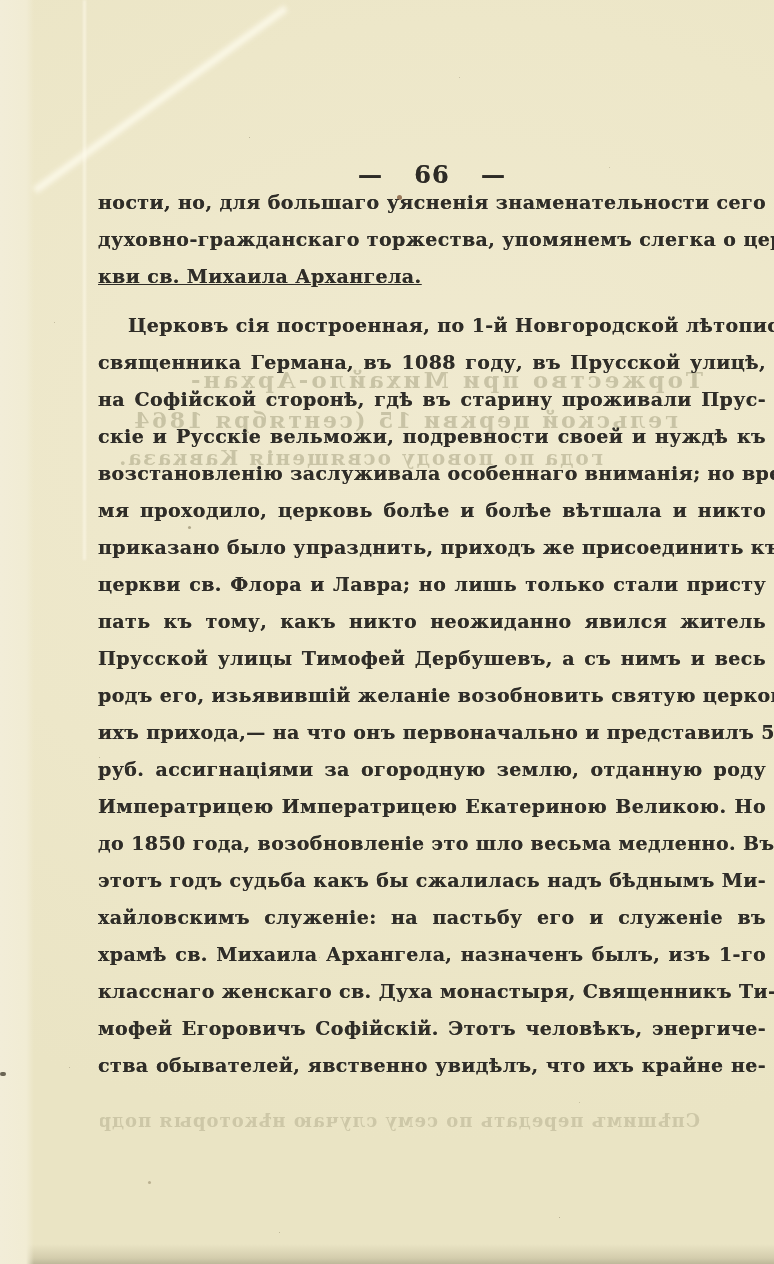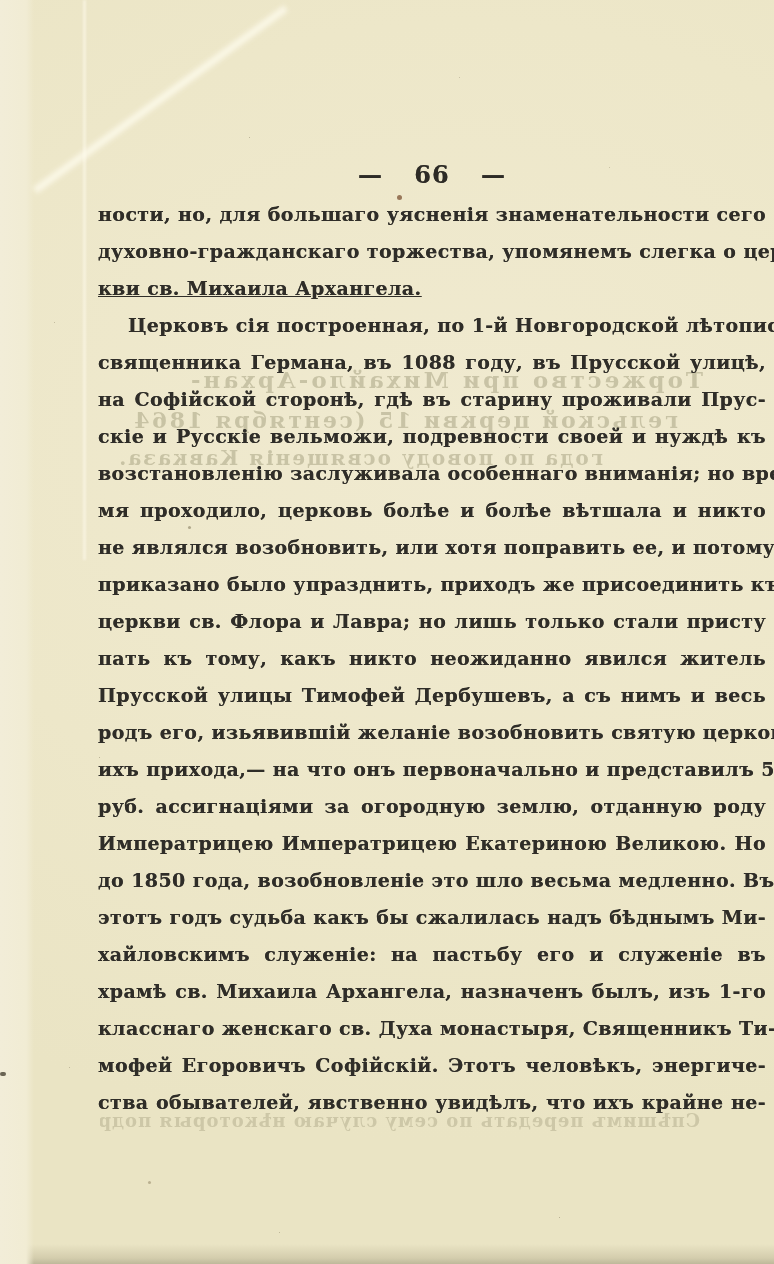--- a/index.html
+++ b/index.html
@@ -60,21 +60,21 @@
     text-shadow:0 0 0.5px rgba(45,43,38,0.7);
     margin-top:24px;
   }
   
   .textblock{
     position:absolute;left:98px;width:668px;
     color:#2f2d28;font-size:19px;font-weight:bold;
     letter-spacing:0.4px;
     text-shadow:0 0 0.5px rgba(47,45,40,0.75);
   }
-  .para1{top:196px;}
+  .para1{top:184px;}
   .para2{top:307px;}
   .line{
     height:37px;line-height:37px;
     text-align:justify;text-align-last:justify;
     white-space:nowrap;overflow:visible;
   }
   .line.para-end{text-align-last:left;text-decoration:underline;}
   .line.indent{text-indent:30px;}
   
   .bleed{
@@ -112,21 +112,20 @@
     <div class="line para-end">кви св. Михаила Архангела.</div>
   </div>
 
   <div class="textblock para2">
     <div class="line indent">Церковъ сія построенная, по 1-й Новгородской лѣтописи</div>
     <div class="line">священника Германа, въ 1088 году, въ Прусской улицѣ,</div>
     <div class="line">на Софійской сторонѣ, гдѣ въ старину проживали Прус-</div>
     <div class="line">скіе и Русскіе вельможи, подревности своей и нуждѣ къ</div>
     <div class="line">возстановленію заслуживала особеннаго вниманія; но вре-</div>
     <div class="line">мя проходило, церковь болѣе и болѣе вѣтшала и никто</div>
-    <div class="line">не являлся возобновить, или хотя поправить ее, и потому</div>
     <div class="line">приказано было упразднить, приходъ же присоединить къ</div>
     <div class="line">церкви св. Флора и Лавра; но лишь только стали присту</div>
     <div class="line">пать къ тому, какъ никто неожиданно явился житель</div>
     <div class="line">Прусской улицы Тимофей Дербушевъ, а съ нимъ и весь</div>
     <div class="line">родъ его, изьявившій желаніе возобновить святую церковь</div>
     <div class="line">ихъ прихода,— на что онъ первоначально и представилъ 5т.</div>
     <div class="line">руб. ассигнаціями за огородную землю, отданную роду</div>
     <div class="line">Императрицею Императрицею Екатериною Великою. Но</div>
     <div class="line">до 1850 года, возобновленіе это шло весьма медленно. Въ</div>
     <div class="line">этотъ годъ судьба какъ бы сжалилась надъ бѣднымъ Ми-</div>

